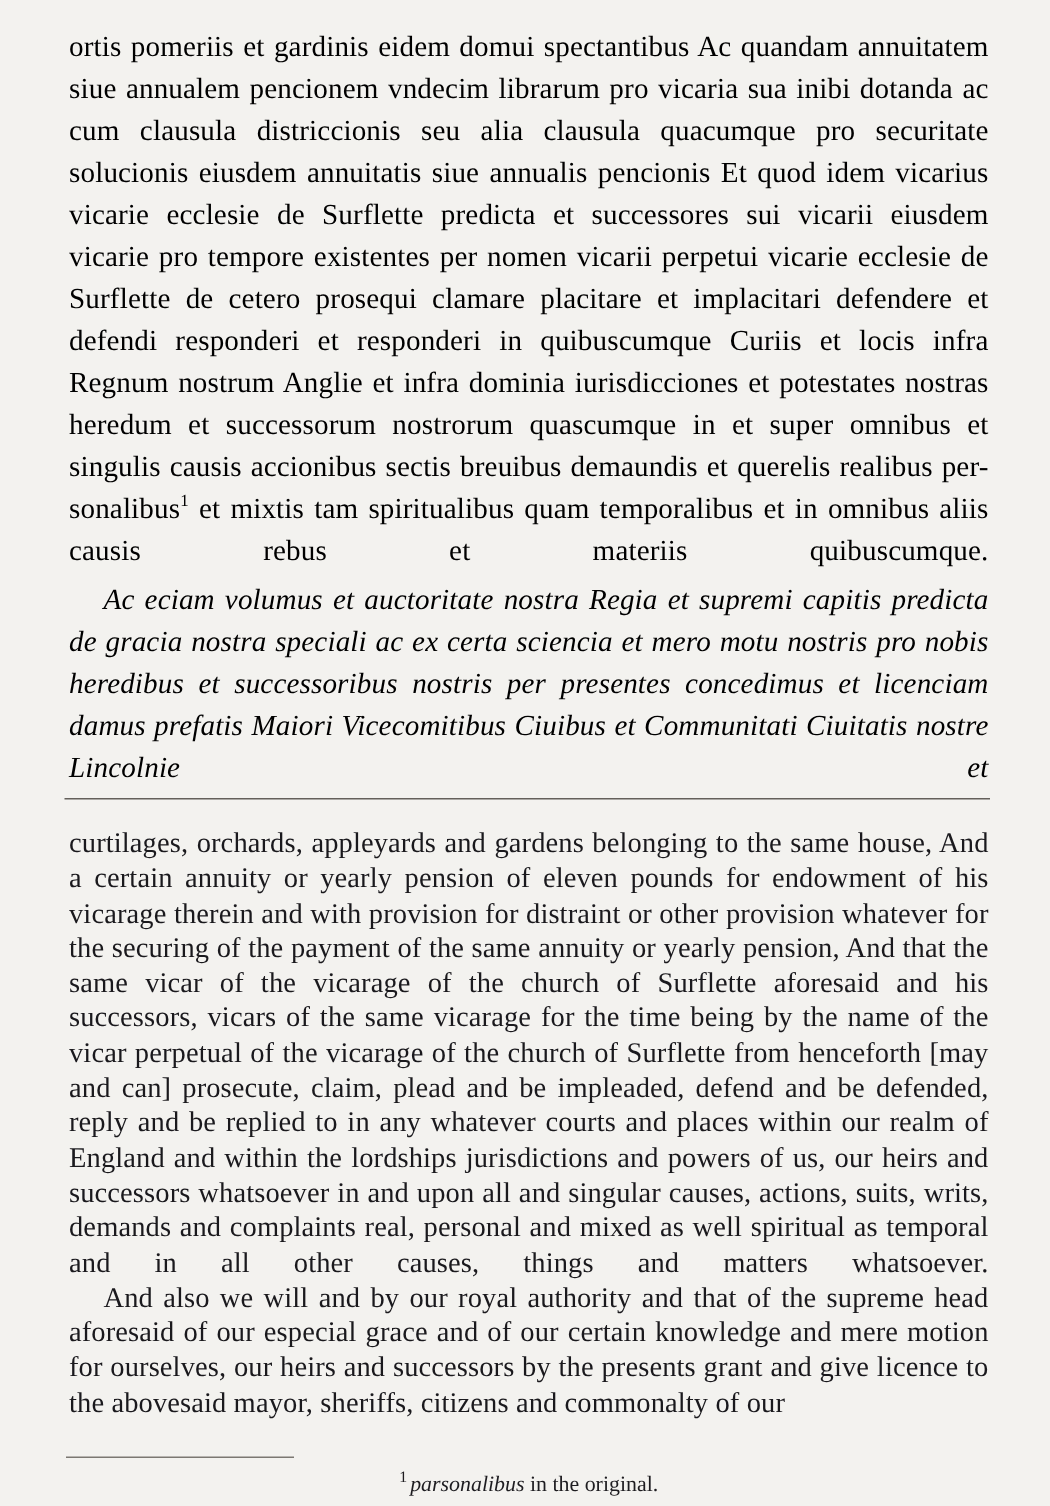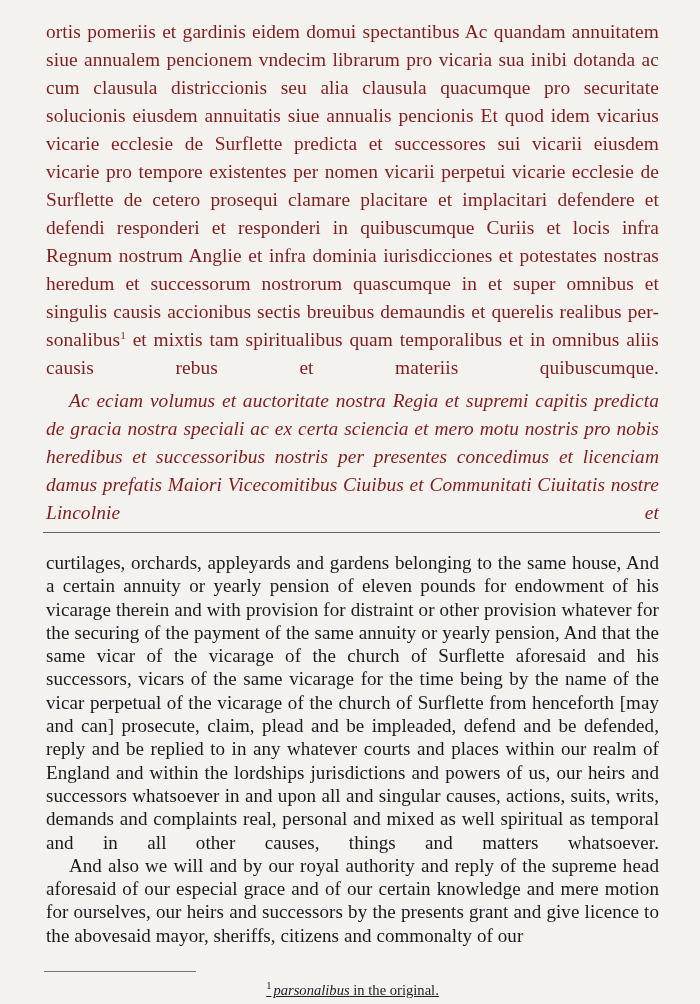--- a/index.html
+++ b/index.html
@@ -31,21 +31,21 @@
     width: 613px;
   }
   .latin-block p {
     margin: 0;
     text-align: justify;
     text-align-last: justify;
     font-size: 19.4px;
     line-height: 28.0px;
     letter-spacing: 0.005em;
     word-spacing: 0.02em;
-    color: #7f1d1d;
+    color: #000000;
   }
   .latin-block p.indent {
     text-indent: 23px;
     margin-top: 5px;
     font-style: italic;
   }
 
   
   .rule-main {
     position: absolute;
@@ -92,21 +92,20 @@
   
   .footnote {
     position: absolute;
     left: 46px;
     top: 981px;
     width: 613px;
     text-align: center;
     font-size: 14.6px;
     line-height: 19px;
     color: #1d1c20;
-    text-decoration: underline;
   }
   .footnote .fn-marker {
     font-size: 10.5px;
     vertical-align: super;
     line-height: 0;
     margin-right: 2px;
   }
   .footnote .fn-italic {
     font-style: italic;
   }
@@ -124,21 +123,21 @@
 
   <div class="latin-block">
     <p id="lp1"><span>ortis pomeriis et gardinis eidem domui spectantibus Ac quandam annuitatem siue annualem pencionem vndecim librarum pro vicaria sua inibi dotanda ac cum clausula districcionis seu alia clausula quacumque pro securitate solucionis eiusdem annuitatis siue annualis pencionis Et quod idem vicarius vicarie ecclesie de Surflette predicta et successores sui vicarii eiusdem vicarie pro tempore existentes per nomen vicarii perpetui vicarie ecclesie de Surflette de cetero prosequi clamare placitare et implacitari defendere et defendi responderi et responderi in quibuscumque Curiis et locis infra Regnum nostrum Anglie et infra dominia iurisdicciones et potestates nostras heredum et successorum nostrorum quascumque in et super omnibus et singulis causis accionibus sectis breuibus demaundis et querelis realibus per-sonalibus</span><sup class="footnote-ref">1</sup><span> et mixtis tam spiritualibus quam temporalibus et in omnibus aliis causis rebus et materiis quibuscumque.</span></p>
     <p class="indent" id="lp2"><span>Ac eciam volumus et auctoritate nostra Regia et supremi capitis predicta de gracia nostra speciali ac ex certa sciencia et mero motu nostris pro nobis heredibus et successoribus nostris per presentes concedimus et licenciam damus prefatis Maiori Vicecomitibus Ciuibus et Communitati Ciuitatis nostre Lincolnie et</span></p>
   </div>
 
   <div class="rule-main"></div>
 
   <div class="english-block">
     <p>curtilages, orchards, appleyards and gardens belonging to the same house, And a certain annuity or yearly pension of eleven pounds for endowment of his vicarage therein and with provision for distraint or other provision whatever for the securing of the payment of the same annuity or yearly pension, And that the same vicar of the vicarage of the church of Surflette aforesaid and his successors, vicars of the same vicarage for the time being by the name of the vicar perpetual of the vicarage of the church of Surflette from henceforth [may and can] prosecute, claim, plead and be impleaded, defend and be defended, reply and be replied to in any whatever courts and places within our realm of England and within the lordships jurisdictions and powers of us, our heirs and successors whatsoever in and upon all and singular causes, actions, suits, writs, demands and complaints real, personal and mixed as well spiritual as temporal and in all other causes, things and matters whatsoever.</p>
-    <p class="indent para-end">And also we will and by our royal authority and reply of the supreme head aforesaid of our especial grace and of our certain knowledge and mere motion for ourselves, our heirs and successors by the presents grant and give licence to the abovesaid mayor, sheriffs, citizens and commonalty of our</p>
+    <p class="indent para-end">And also we will and by our royal authority and that of the supreme head aforesaid of our especial grace and of our certain knowledge and mere motion for ourselves, our heirs and successors by the presents grant and give licence to the abovesaid mayor, sheriffs, citizens and commonalty of our</p>
   </div>
 
   <div class="rule-footnote"></div>
 
   <div class="footnote">
     <span class="fn-marker">1</span><span class="fn-italic">parsonalibus</span><span> in the original.</span>
   </div>
 
 </div>
 

